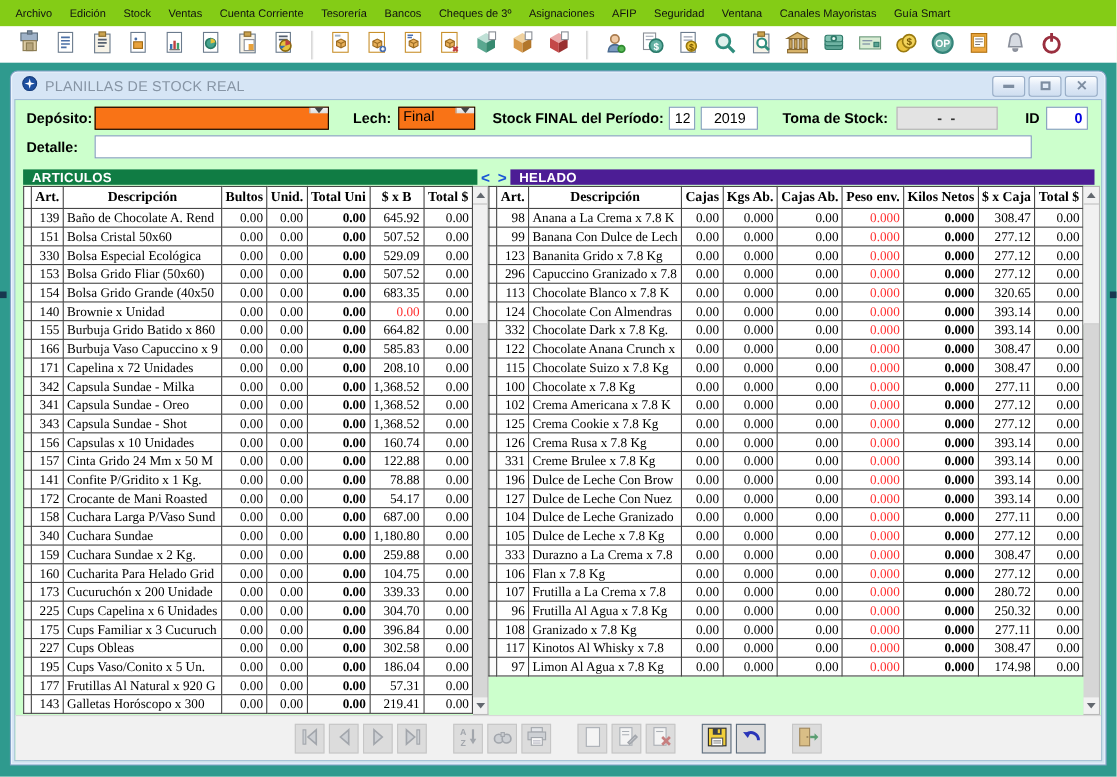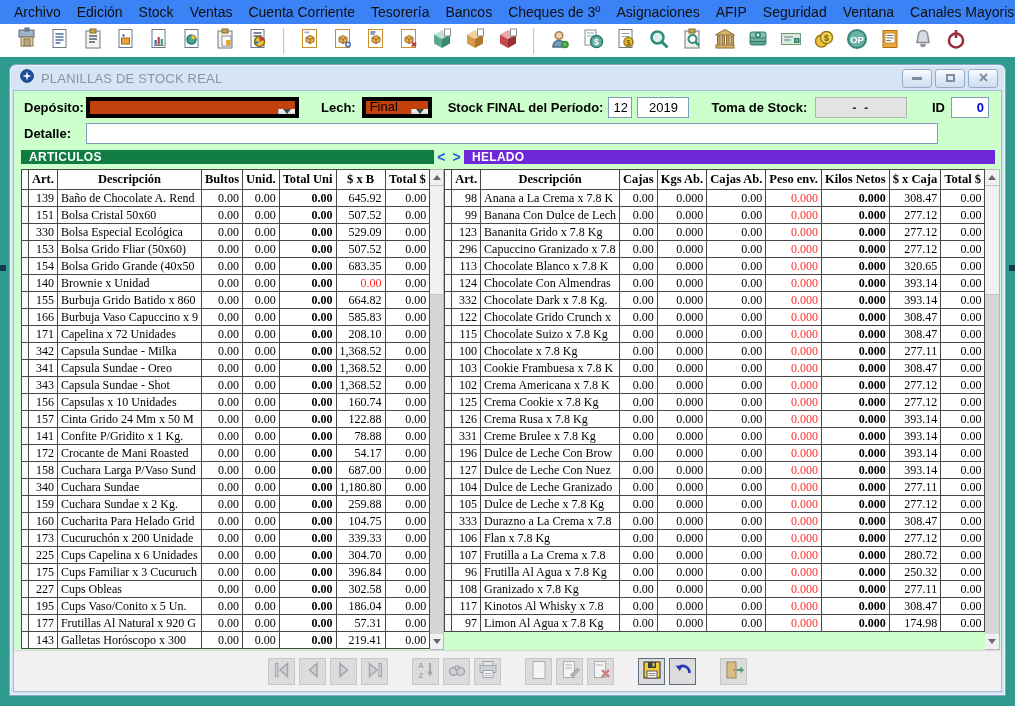--- a/index.html
+++ b/index.html
@@ -1,20 +1,20 @@
 <!DOCTYPE html>
 <html><head>
 <meta charset="utf-8">
 <style>
   html,body{margin:0;padding:0;width:1015px;height:706px;overflow:hidden;
     font-family:"Liberation Sans",sans-serif;background:#fff;}
   *{box-sizing:border-box;}
 
   
-  .menubar{height:24px;display:flex;align-items:center;padding-left:6px;background:#3b82f6;font-size:14px;color:#101010;}
+  .menubar{height:24px;display:flex;align-items:center;padding-left:6px;background:#84cc16;font-size:10px;color:#101010;}
   .menubar .mi{padding:3px 8px;white-space:nowrap;cursor:default;}
 
   
   .toolbar{height:33px;display:flex;align-items:center;background:#fff;padding-left:4px;}
   .tb-group{display:flex;align-items:center;gap:7px;padding:0 10px;}
   .tb-sep{width:0;height:26px;border-left:1px solid #c9c9c9;border-right:1px solid #f4f4f4;margin:0 2px;}
   .tb-btn{width:26px;height:26px;display:flex;align-items:center;justify-content:center;background:transparent;border:none;padding:0;}
 
   
   .desktop{position:absolute;top:57px;left:0;right:0;bottom:0;background:#2f9a8e;padding:7px 9px 0 9px;}
@@ -31,33 +31,33 @@
   .client{flex:1;background:#ccffcc;border:1px solid #a3bdd8;display:flex;flex-direction:column;position:relative;overflow:hidden;}
 
   
   .frow{display:flex;align-items:center;padding:0 10px;font-size:13px;font-weight:bold;color:#000;}
   .frow1{height:30px;padding-top:4px;}
   .frow2{height:27px;}
   .lbl{white-space:nowrap;}
   .tbox{height:21px;border:1px solid #7f9db9;background:#fff;font-family:"Liberation Sans",sans-serif;
     font-size:13px;padding:0 4px;}
   .center{text-align:center;}
-  .combo{height:21px;border:4px solid #000000;background:#c2410c;display:flex;align-items:flex-end;}
+  .combo{height:21px;border:1px solid #000000;background:#f97316;display:flex;align-items:flex-start;}
   .combo .cval{flex:1;font-weight:normal;font-size:13px;display:flex;align-items:center;padding-left:4px;}
   .combo .cbtn{width:17px;background:linear-gradient(#f4f4f4,#dddddd);border-left:1px solid #b5b5b5;
     display:flex;align-items:center;justify-content:center;}
   .tri-dn{width:0;height:0;border-left:4px solid transparent;border-right:4px solid transparent;border-top:5px solid #444;}
   .tri-up-s{width:0;height:0;border-left:4px solid transparent;border-right:4px solid transparent;border-bottom:5px solid #63686f;}
   .tri-dn-s{width:0;height:0;border-left:4px solid transparent;border-right:4px solid transparent;border-top:5px solid #63686f;}
   .disabled-box{height:21px;border:1px solid #b2b2b2;background:#e3e3e3;color:#333;font-weight:bold;
     display:flex;align-items:center;justify-content:center;font-size:13px;letter-spacing:2px;}
   .id-box{color:#0000e0;text-align:right;font-weight:bold;}
 
   
-  .bars{display:flex;height:19px;margin:3px 6px 0 7px;align-items:flex-start;}
+  .bars{display:flex;height:19px;margin:3px 6px 0 7px;align-items:flex-end;}
   .secbar{color:#fff;font-weight:bold;font-size:12px;display:flex;align-items:center;padding-left:8px;letter-spacing:.3px;}
   .bar-art{width:413px;background:#107c44;}
   .bar-hel{flex:1;background:#8c8a05;}
   .bar-arrows{width:30px;display:flex;align-items:center;justify-content:center;gap:7px;}
   .bar-arrows span{color:#1a56d6;font-weight:bold;font-size:14px;cursor:default;line-height:1;}
 
   .grids{display:flex;margin:1px 6px 0 7px;height:483px;}
   .gridwrap{display:flex;align-items:flex-start;}
   .gspacer{width:22px;}
   table.grid{border-collapse:collapse;table-layout:fixed;background:#fff;}
@@ -404,21 +404,21 @@
         <span class="lbl" style="width:62px">Detalle:</span>
         <input class="tbox" style="width: 852px;" value="">
       </div>
 
       <div class="bars">
         <div class="secbar bar-art" style="background: rgb(16, 124, 68);">ARTICULOS</div>
         <div class="bar-arrows">
           <span style="color: rgb(26, 86, 214);">&lt;</span>
           <span style="color: rgb(26, 86, 214);">&gt;</span>
         </div>
-        <div class="secbar bar-hel" style="background: #6d28d9;">HELADO</div>
+        <div class="secbar bar-hel" style="background: #4c1d95;">HELADO</div>
       </div>
 
       <div class="grids">
         <div class="gridwrap">
           <table class="grid" id="grid-articulos">
               <colgroup>
                 <col style="width:7px">
                 <col style="width:31px">
                 <col style="width:128px">
                 <col style="width:30px">
@@ -833,21 +833,21 @@
                   <td class="num">0.000</td>
                   <td class="num">0.00</td>
                   <td class="num red" style="color: rgb(255, 48, 48);">0.000</td>
                   <td class="num b">0.000</td>
                   <td class="num">393.14</td>
                   <td class="num">0.00</td>
                 </tr>
                 <tr>
                   <td class="sel"></td>
                   <td class="num">122</td>
-                  <td class="">Chocolate Grido Crunch x</td>
+                  <td class="">Chocolate Anana Crunch x</td>
                   <td class="num">0.00</td>
                   <td class="num">0.000</td>
                   <td class="num">0.00</td>
                   <td class="num red" style="color: rgb(255, 48, 48);">0.000</td>
                   <td class="num b">0.000</td>
                   <td class="num">308.47</td>
                   <td class="num">0.00</td>
                 </tr>
                 <tr>
                   <td class="sel"></td>
@@ -864,32 +864,20 @@
                 <tr>
                   <td class="sel"></td>
                   <td class="num">100</td>
                   <td class="">Chocolate x 7.8 Kg</td>
                   <td class="num">0.00</td>
                   <td class="num">0.000</td>
                   <td class="num">0.00</td>
                   <td class="num red" style="color: rgb(255, 48, 48);">0.000</td>
                   <td class="num b">0.000</td>
                   <td class="num">277.11</td>
-                  <td class="num">0.00</td>
-                </tr>
-                <tr>
-                  <td class="sel"></td>
-                  <td class="num">103</td>
-                  <td class="">Cookie Frambuesa x 7.8 K</td>
-                  <td class="num">0.00</td>
-                  <td class="num">0.000</td>
-                  <td class="num">0.00</td>
-                  <td class="num red" style="color: rgb(255, 48, 48);">0.000</td>
-                  <td class="num b">0.000</td>
-                  <td class="num">308.47</td>
                   <td class="num">0.00</td>
                 </tr>
                 <tr>
                   <td class="sel"></td>
                   <td class="num">102</td>
                   <td class="">Crema Americana x 7.8 K</td>
                   <td class="num">0.00</td>
                   <td class="num">0.000</td>
                   <td class="num">0.00</td>
                   <td class="num red" style="color: rgb(255, 48, 48);">0.000</td>

